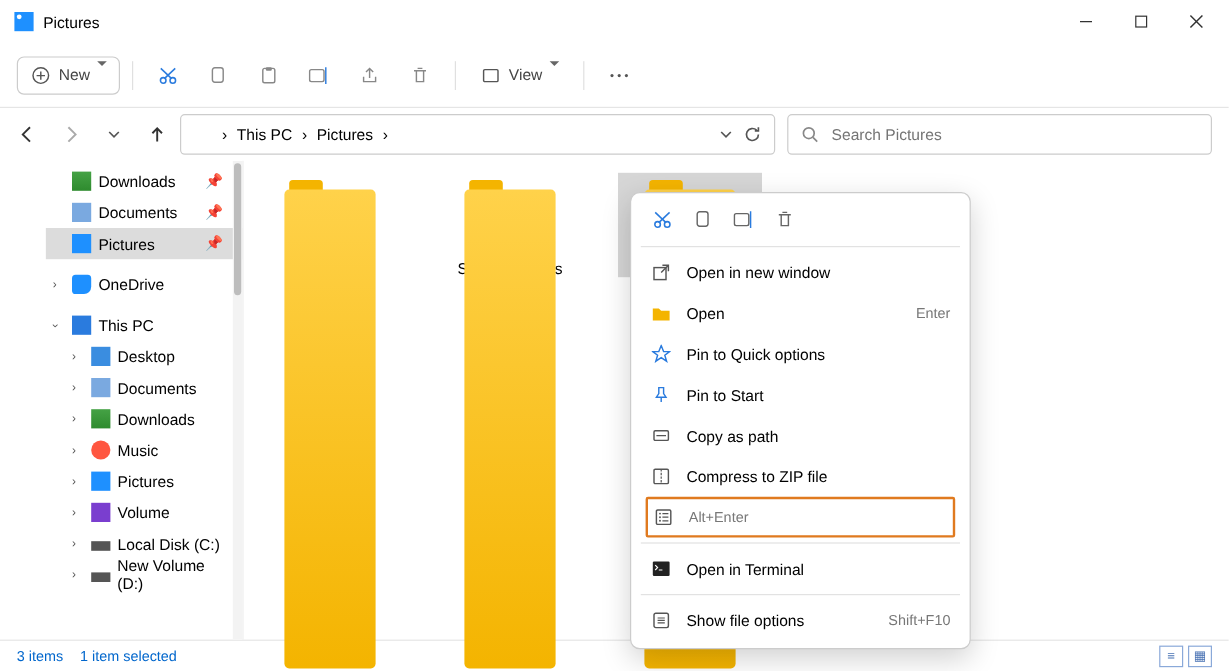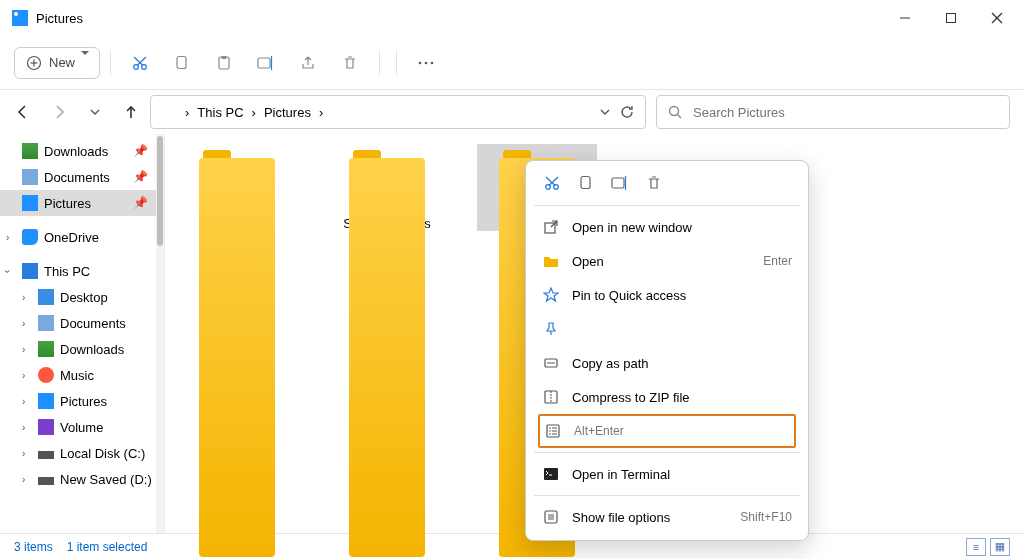--- a/index.html
+++ b/index.html
@@ -25,21 +25,21 @@
   .navrow { height:44px; display:flex; align-items:center; padding:0 14px; gap:10px; }
   .navbtns { display:flex; gap:18px; align-items:center; color:#555; }
   .navbtns .nb { width:18px; height:18px; display:flex; align-items:center; justify-content:center; }
   .addrbar { flex:1; height:34px; border:1px solid #ccc; border-radius:4px; display:flex; align-items:center; padding:0 10px; gap:8px; }
   .crumb { display:flex; align-items:center; gap:8px; color:#000; }
   .addrbar .rfill { flex:1; }
   .searchbox { width:354px; height:34px; border:1px solid #ccc; border-radius:4px; display:flex; align-items:center; padding:0 10px; gap:8px; color:#888; }
   .searchbox input { border:none; outline:none; flex:1; font-size:13px; }
 
   
-  .body { display:flex; height:calc(559px - 36px - 54px - 44px - 26px); }
+  .body { display:flex; height:calc(559px - 36px - 54px - 44px - 26px);padding-left:38px; }
 
   
   .sidebar { width:165px; border-right:1px solid #eee; padding-top:4px; overflow:hidden; position:relative; }
   .scrollbar { position:absolute; right:0; top:0; bottom:0; width:8px; background:#f3f3f3; }
   .scrollthumb { position:absolute; width:6px; left:1px; top:2px; height:110px; background:#bdbdbd; border-radius:3px; }
   .sitem { display:flex; align-items:center; gap:6px; padding:4px 8px 4px 22px; height:26px; }
   .sitem.sel { background:#dcdcdc; }
   .sitem .ico { width:16px; height:16px; }
   .sitem .pin { margin-left:auto; margin-right:8px; color:#666; font-size:12px; }
   .sitem .exp { position:absolute; left:6px; font-size:10px; color:#555; }
@@ -164,20 +164,29 @@
       </span>
     </div>
   <div class="tbtn">
       <span class="ticon">
         <svg width="16" height="16">
           <path d="M3 4 L13 4 M5 4 L5 13 L11 13 L11 4 M6 2 L10 2" fill="none" stroke="#888" stroke-width="1.2"></path>
         </svg>
       </span>
     </div>
   <div class="tsep"></div>
+  <div class="tbtn">
+    <span class="ticon">
+        <svg width="16" height="16">
+          <rect x="2" y="3" width="12" height="10" rx="1" fill="none" stroke="#555" stroke-width="1.2"></rect>
+        </svg>
+      </span>
+    <span>View</span>
+    <span class="chev"></span>
+  </div>
   <div class="tsep"></div>
   <div class="tbtn">
       <span class="ticon">
         <svg width="18" height="6">
           <circle cx="3" cy="3" r="1.3" fill="#555"></circle>
           <circle cx="9" cy="3" r="1.3" fill="#555"></circle>
           <circle cx="15" cy="3" r="1.3" fill="#555"></circle>
         </svg>
       </span>
     </div>
@@ -301,21 +310,21 @@
         <span>Volume</span>
       </div>
     <div class="sitem sub" style="position:relative">
         <span class="exp" style="left:22px">›</span>
         <span class="ico disk"></span>
         <span>Local Disk (C:)</span>
       </div>
     <div class="sitem sub" style="position:relative">
         <span class="exp" style="left:22px">›</span>
         <span class="ico disk"></span>
-        <span>New Saved (D:)</span>
+        <span>New Volume (D:)</span>
       </div>
     <div class="scrollbar">
         <div class="scrollthumb"></div>
       </div>
   </div>
 
   <div class="content">
     <div class="folders">
       <div class="folder">
         <div class="foldericon">
@@ -387,28 +396,29 @@
       </span>
     <span class="mlabel">Open</span>
     <span class="hint">Enter</span>
   </div>
   <div class="citem">
     <span class="mi">
         <svg width="16" height="16">
           <path d="M8 1 L10 6 L15 6 L11 9 L12.5 14 L8 11 L3.5 14 L5 9 L1 6 L6 6 Z" fill="none" stroke="#2a7bde" stroke-width="1.2"></path>
         </svg>
       </span>
-    <span class="mlabel">Pin to Quick access</span>
+    <span class="mlabel">Pin to Quick options</span>
   </div>
   <div class="citem">
     <span class="mi">
         <svg width="16" height="16">
           <path d="M6 2 L10 2 L10 7 L12 10 L4 10 L6 7 Z M8 10 L8 14" fill="none" stroke="#2a7bde" stroke-width="1.2"></path>
         </svg>
       </span>
+    <span class="mlabel">Pin to Start</span>
   </div>
   <div class="citem">
     <span class="mi">
         <svg width="16" height="16">
           <rect x="2" y="4" width="12" height="8" rx="1" fill="none" stroke="#555" stroke-width="1.2"></rect>
           <line x1="4" y1="8" x2="12" y2="8" stroke="#555"></line>
         </svg>
       </span>
     <span class="mlabel">Copy as path</span>
   </div>

